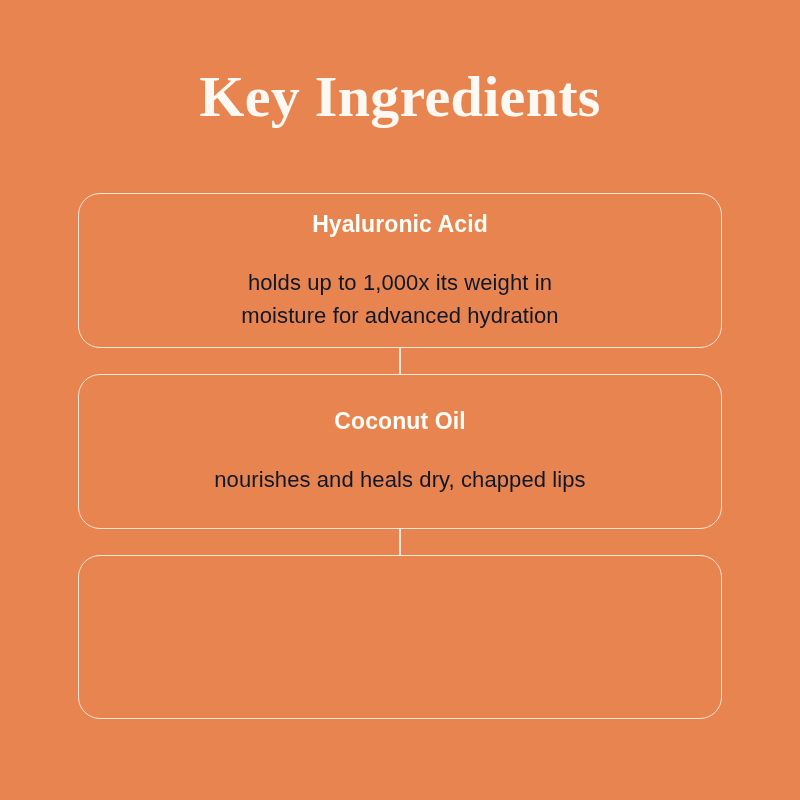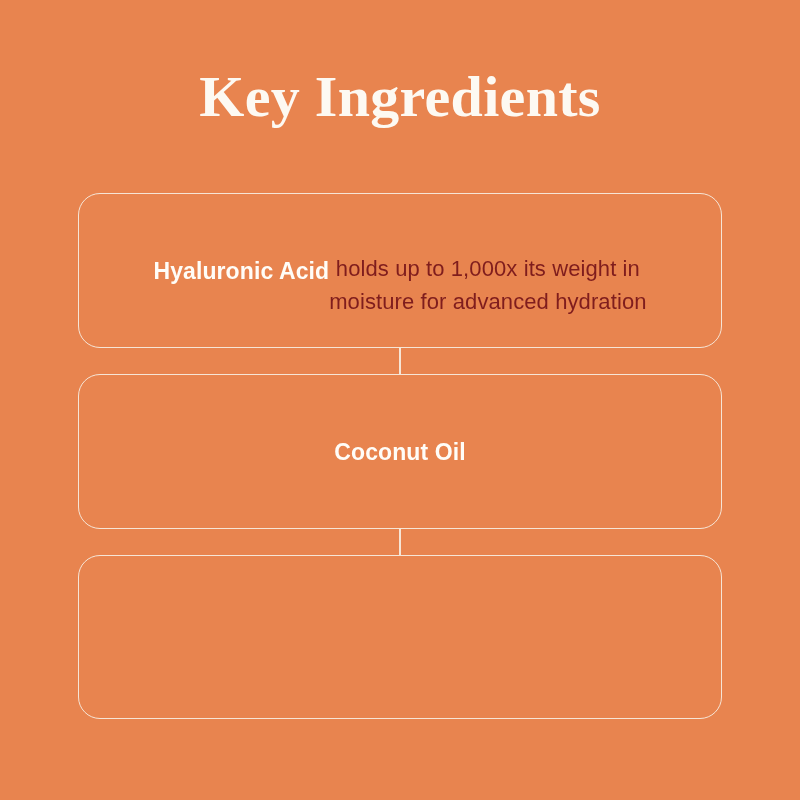--- a/index.html
+++ b/index.html
@@ -47,21 +47,21 @@
   }
 
   .card {
     position: relative;
     width: 644px;
     border: 1.4px solid #f6e5d6;
     border-radius: 22px;
     background: transparent;
     text-align: center;
     display: flex;
-    flex-direction: row;
+    flex-direction: column;
     align-items: center;
     justify-content: center;
   }
 
   .card-1 { height: 155px; }
   .card-2 { height: 155px; }
   .card-3 { height: 164px; }
 
   .card-title {
     font-family: "Liberation Sans", sans-serif;
@@ -71,21 +71,21 @@
     color: #fffdf8;
     letter-spacing: 0.1px;
   }
 
   .card-desc {
     margin-top: 28px;
     font-family: "Liberation Sans", sans-serif;
     font-weight: 400;
     font-size: 22px;
     line-height: 33px;
-    color: #7f1d1d;
+    color: #0f172a;
     letter-spacing: 0.1px;
     white-space: pre-line;
   }
 
   
   .connector {
     position: relative;
     width: 644px;
     height: 26px;
   }
@@ -113,20 +113,21 @@
     <div class="card card-1">
       <div class="card-title">Hyaluronic Acid</div>
       <div class="card-desc">holds up to 1,000x its weight in
 moisture for advanced hydration</div>
     </div>
 
     <div class="connector"></div>
 
     <div class="card card-2">
       <div class="card-title">Coconut Oil</div>
+      <div class="card-desc">nourishes and heals dry, chapped lips</div>
     </div>
 
     <div class="connector"></div>
 
     <div class="card card-3">
     </div>
 
   </div>
 </div>
 

